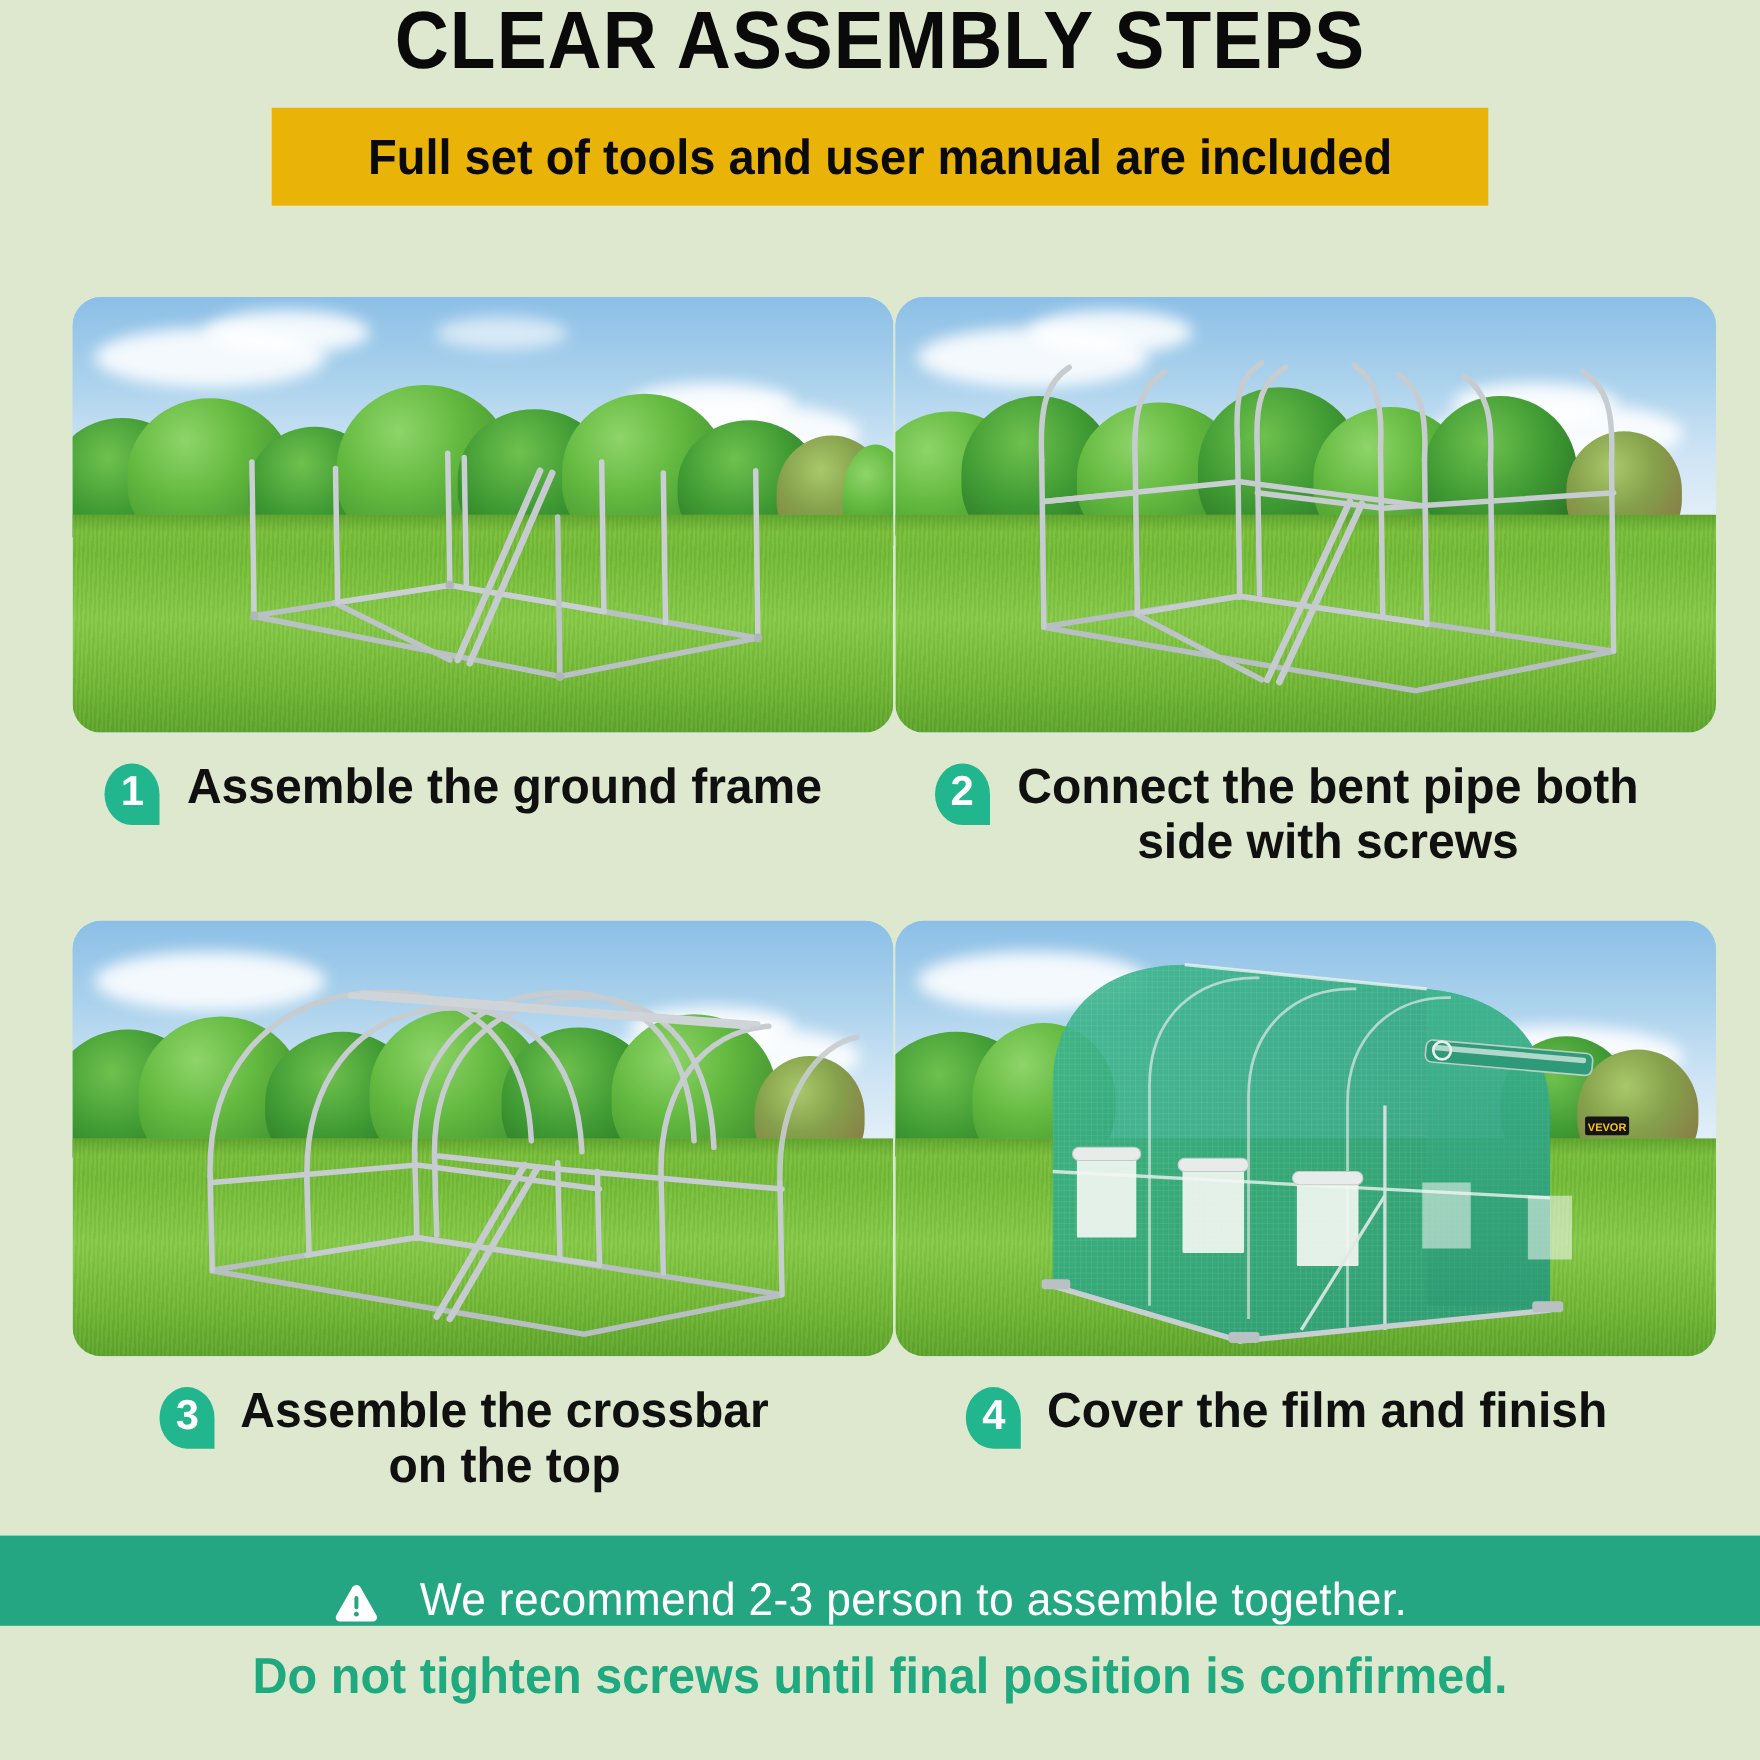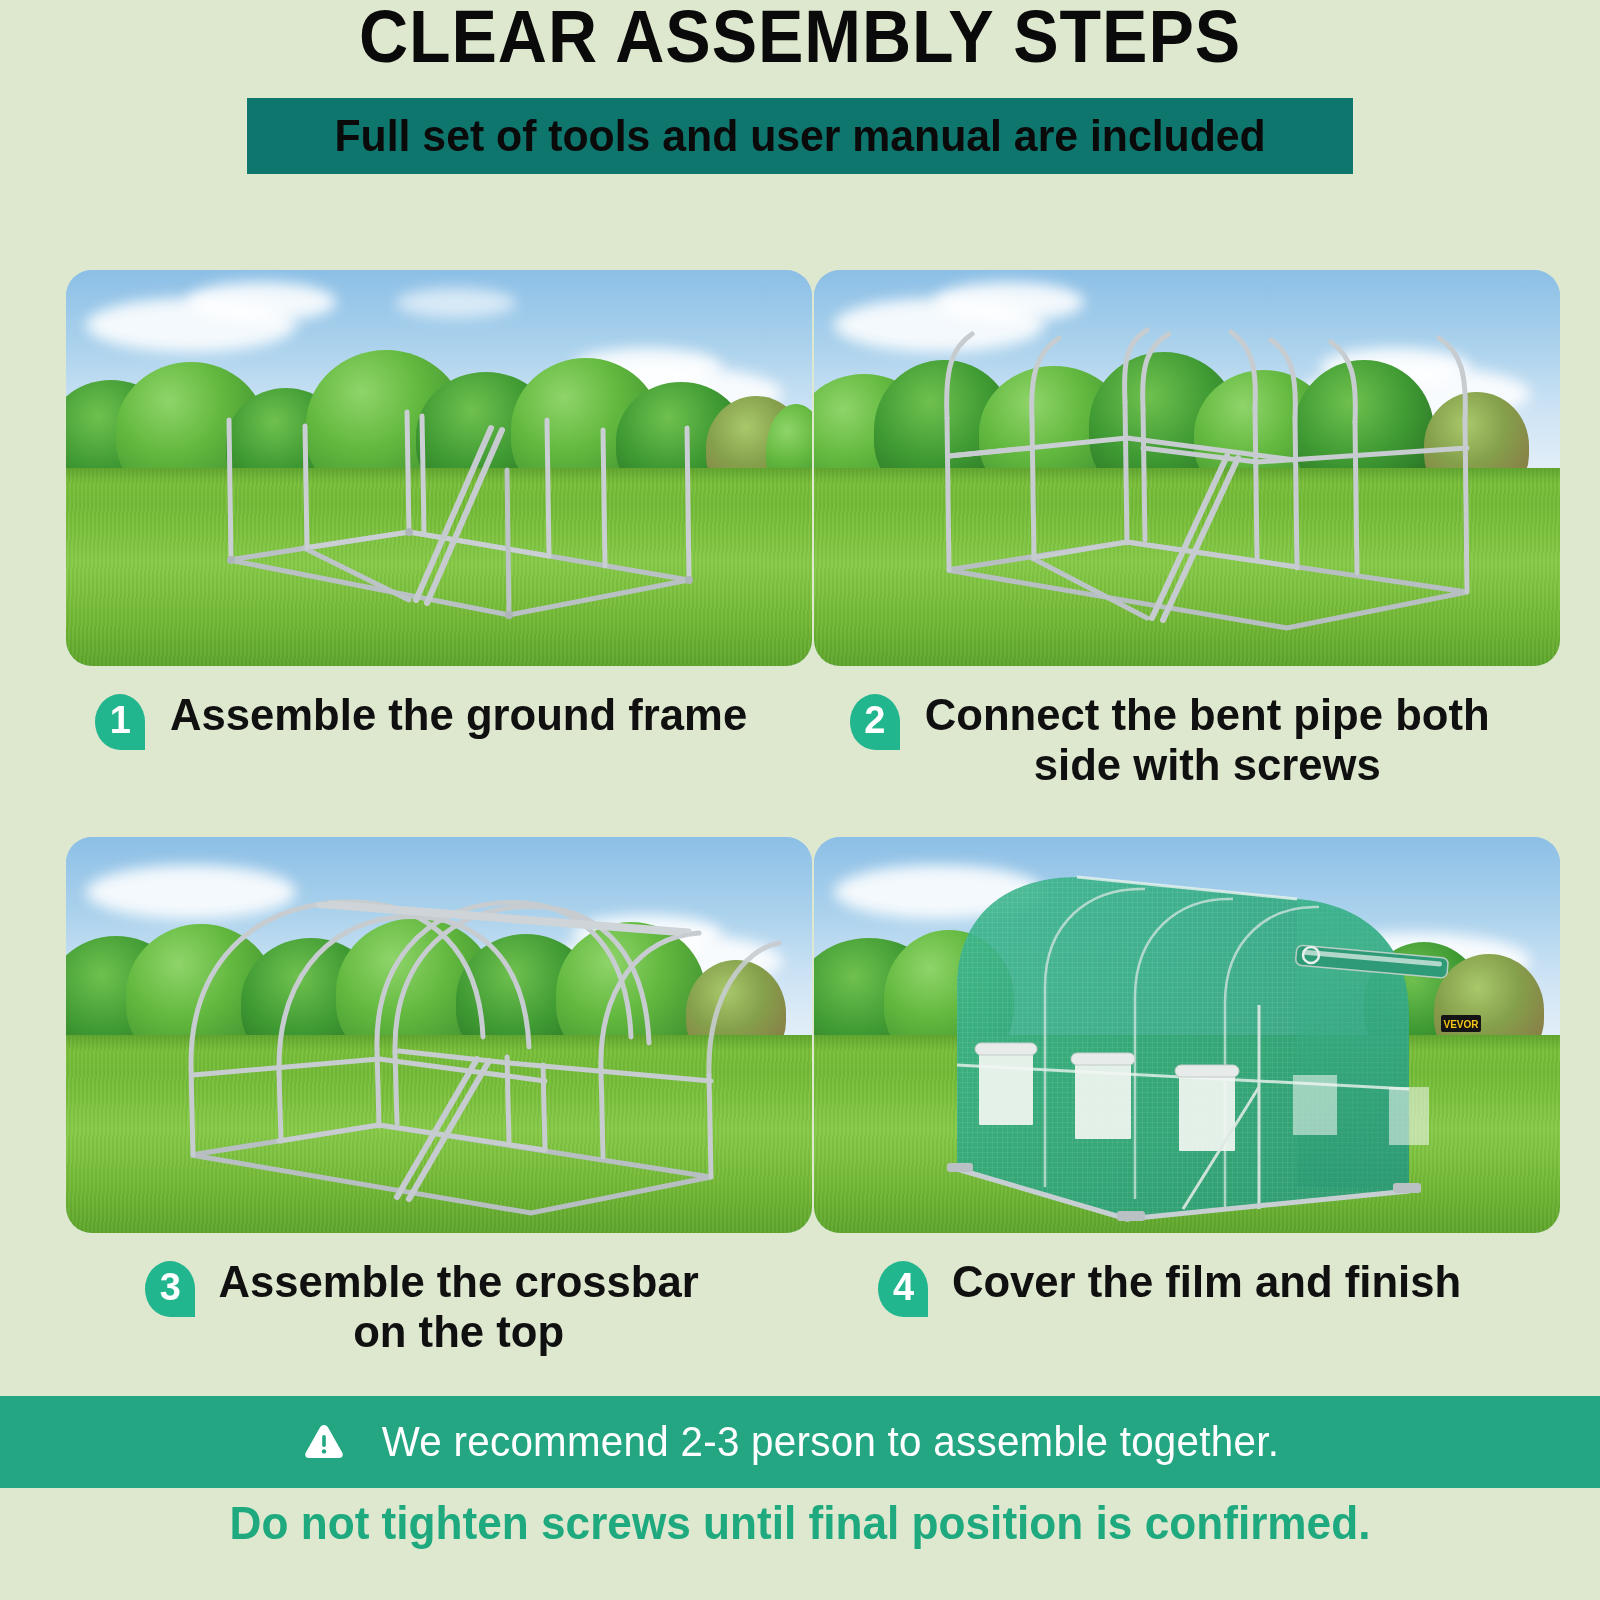--- a/index.html
+++ b/index.html
@@ -27,22 +27,22 @@
     font-weight: bold;
     letter-spacing: 1px;
     color: #0a0a0a;
     line-height: 1.0;
     transform: scaleX(0.92);
   }
 
   .yellow-banner {
     margin: 24px auto 0 auto;
     width: 1106px;
-    height: 76px;
-    background: #0f766e;
+    height: 89px;
+    background: #eab308;
     display: flex;
     align-items: center;
     justify-content: center;
   }
 
   .yellow-banner-text {
     font-family: "Liberation Sans Narrow", "Liberation Sans", sans-serif;
     font-size: 45px;
     font-weight: bold;
     color: #0a0a0a;
@@ -171,24 +171,24 @@
   }
 
   .row-gap { height: 46px; }
 
   
   .green-band {
     position: absolute;
     left: 0;
     top: 1396px;
     width: 1600px;
-    height: 92px;
+    height: 82px;
     background: #23a681;
     display: flex;
-    align-items: center;
+    align-items: flex-end;
     justify-content: center;
     gap: 18px;
   }
 
   .warn-icon { display: block; }
 
   .green-band-text {
     font-family: "Liberation Sans Narrow", "Liberation Sans", sans-serif;
     font-size: 42px;
     font-weight: normal;

